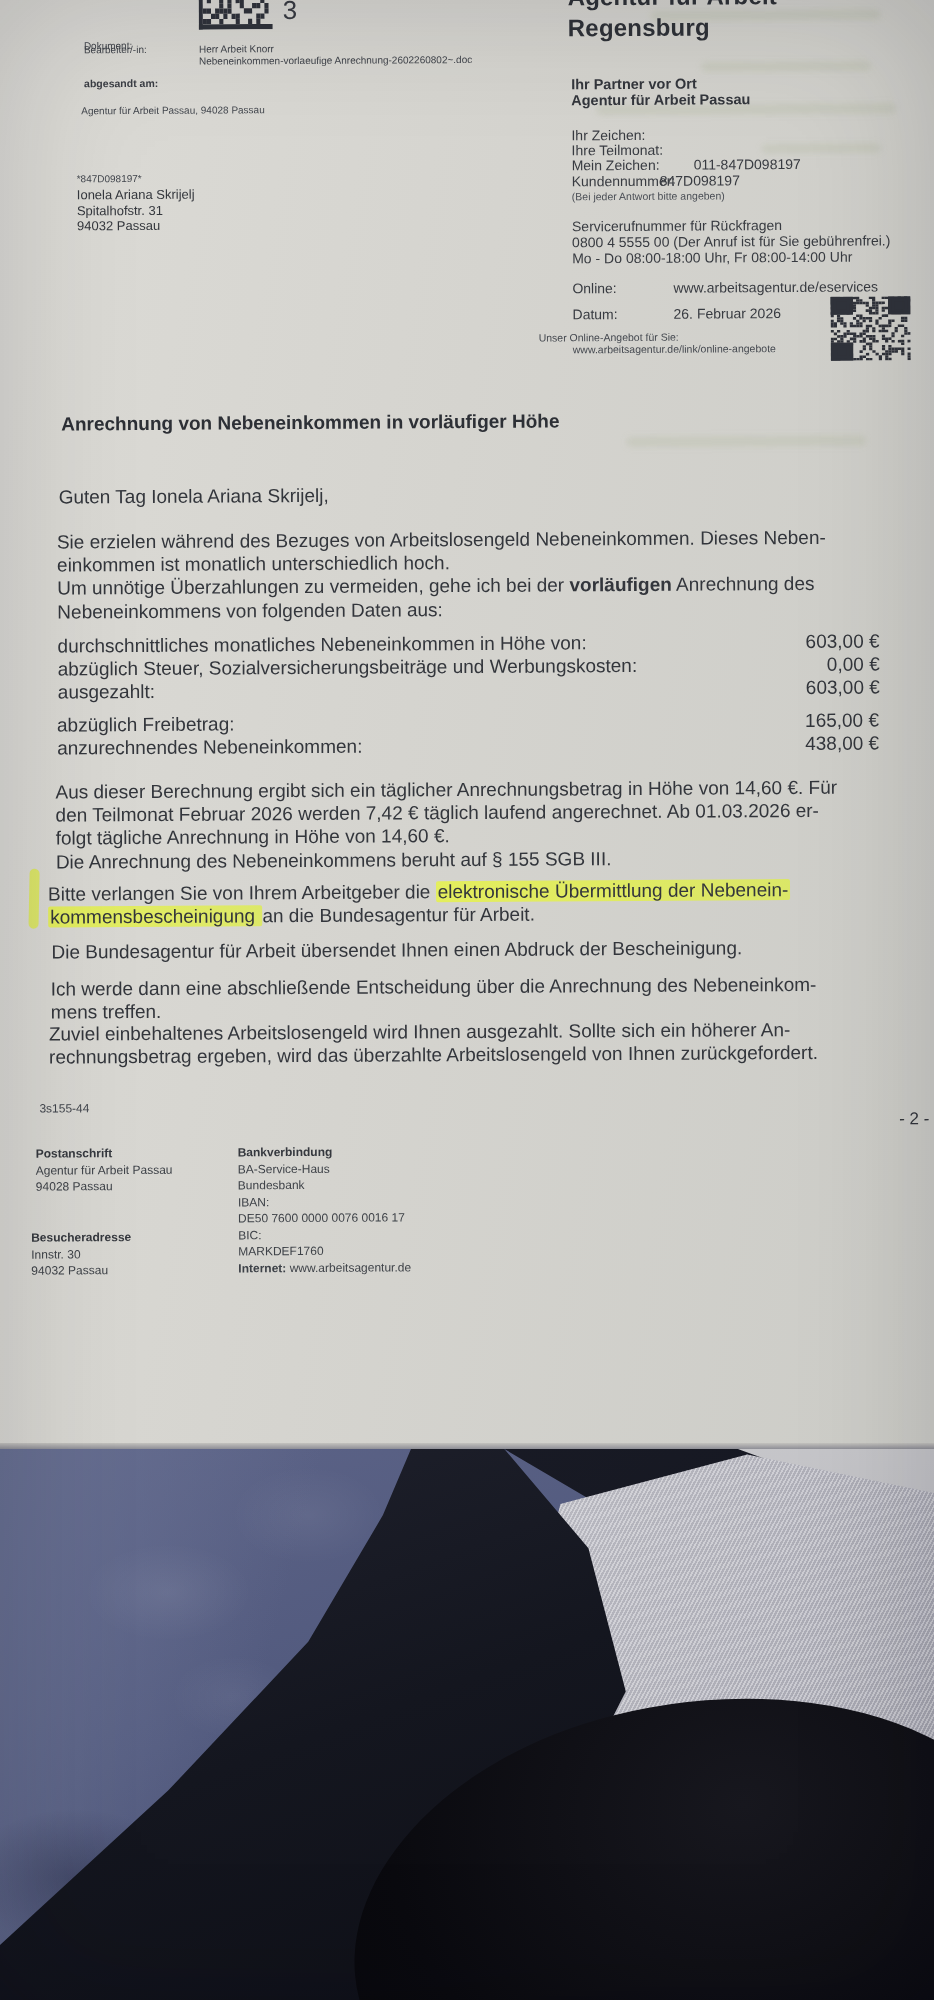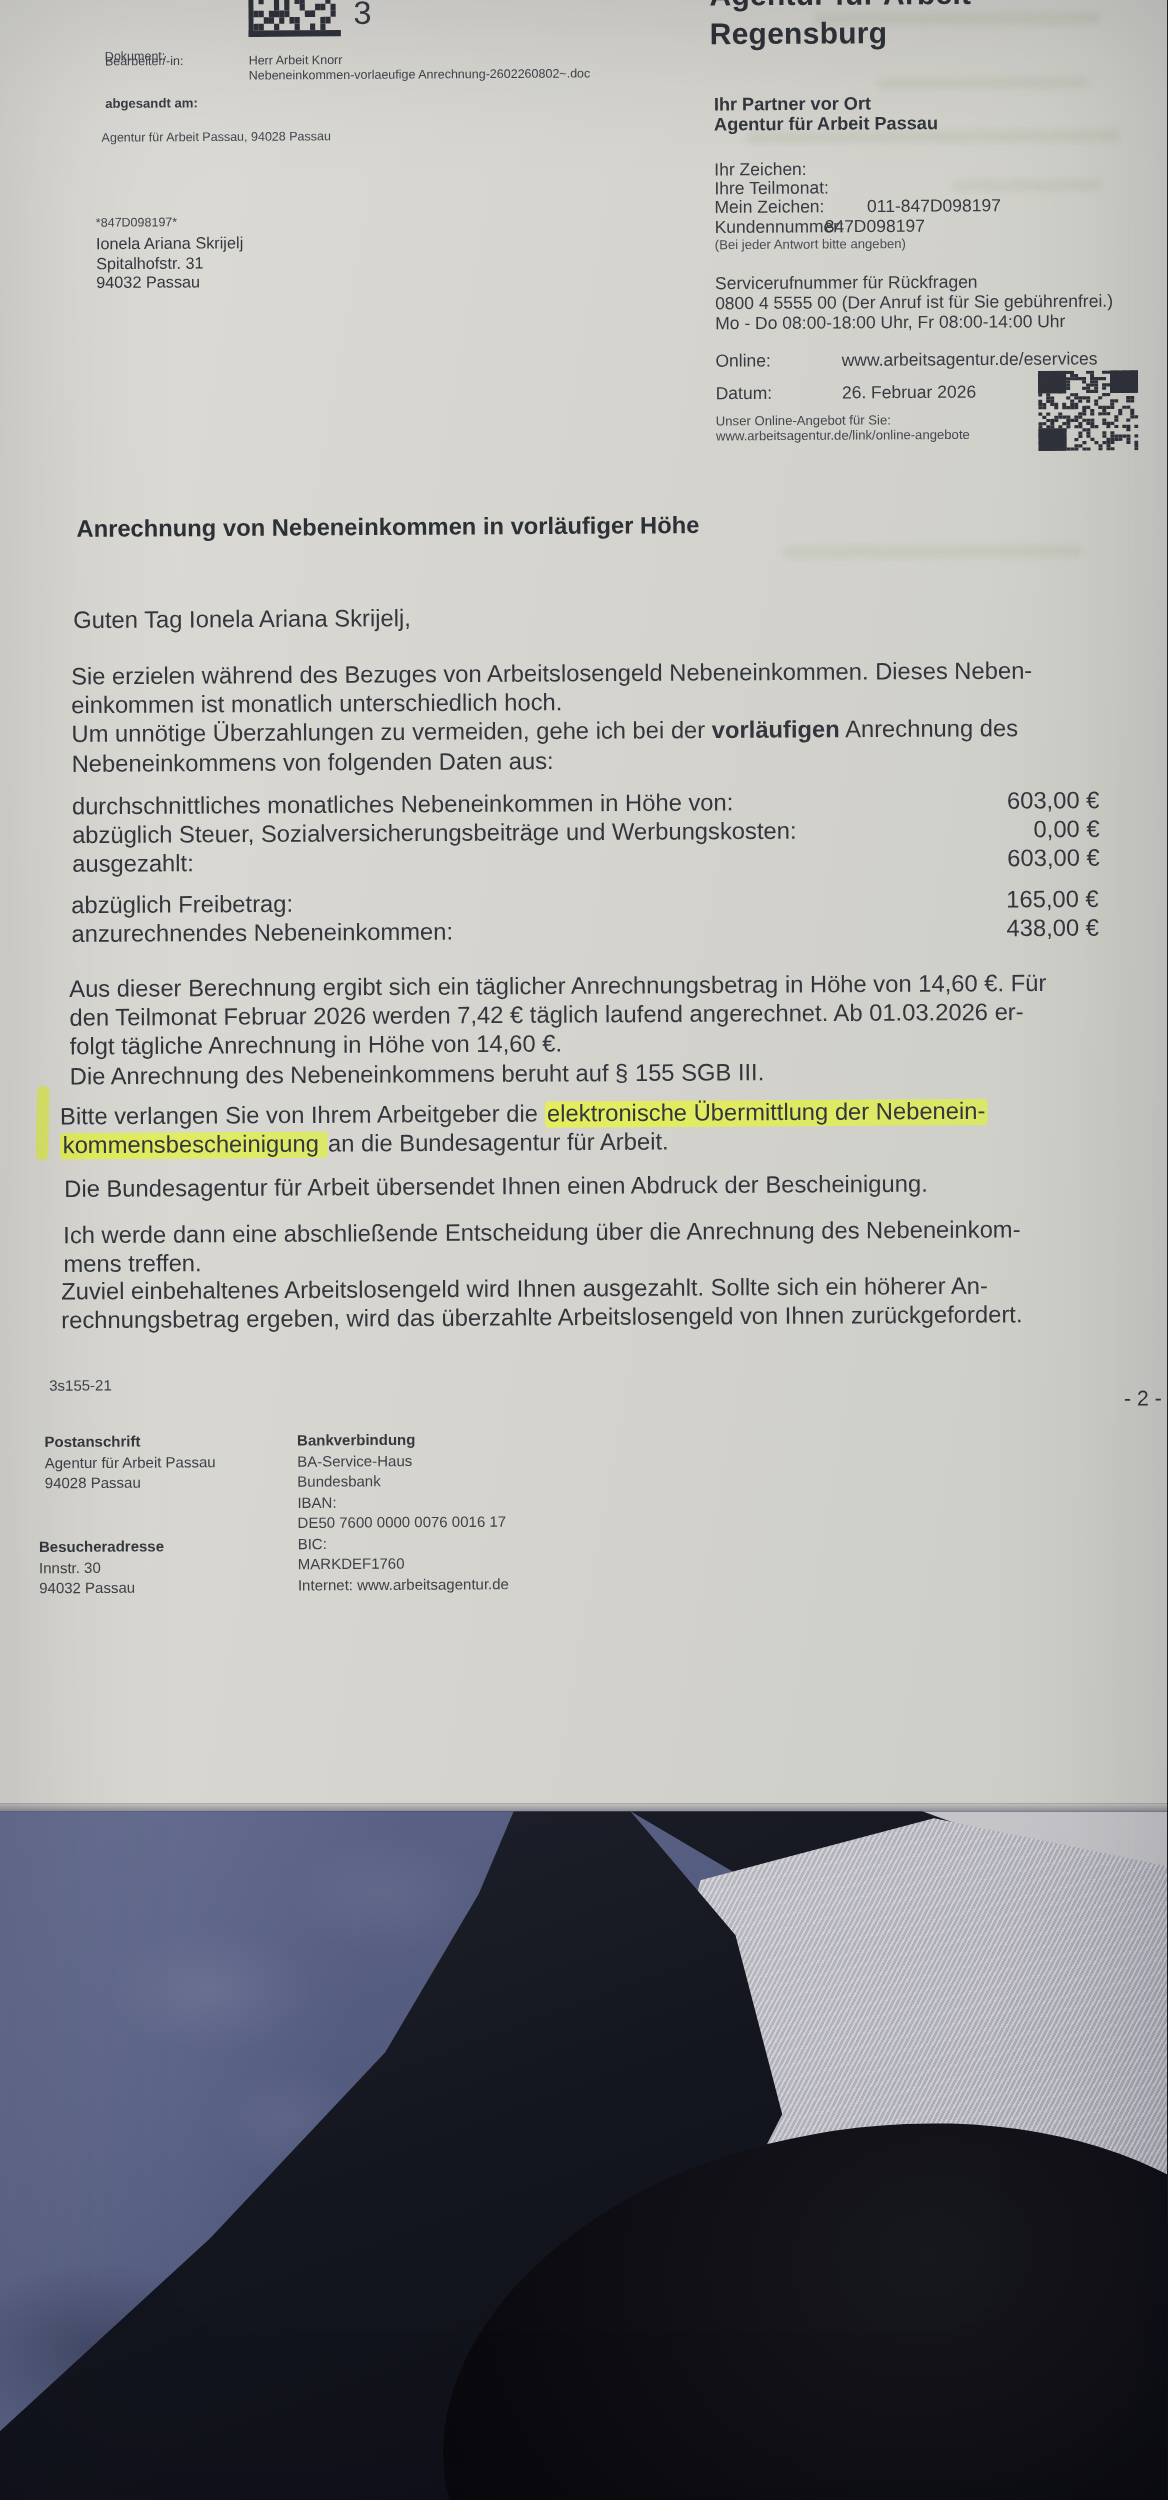--- a/index.html
+++ b/index.html
@@ -27,21 +27,21 @@
   .pt{font-weight:700;font-size:14.5px;color:#33363c}
   .pt1{left:575px;top:77px}.pt2{left:575px;top:93px}
   .rrow{font-size:14px;color:#383b41}
   .rz1{left:575px;top:128px}.rz2{left:575px;top:143px}.rz3{left:575px;top:158px}.rz4{left:575px;top:174px}
   .lw1{display:inline-block;width:122px}.lw2{display:inline-block;width:88px}
   .rznote{left:575px;top:191px;font-size:10.5px;color:#4a4e55}
   .sv1{left:575px;top:219px}.sv2{left:575px;top:235px}.sv3{left:575px;top:251px}
   .onl{left:575px;top:281px}.onlv{left:676px;top:281px;font-weight:400}
   .dat{left:575px;top:307px}.datv{left:676px;top:307px}
   .off{font-size:10.5px;color:#44484f}
-  .off1{left:575px;top:332px}.off2{left:575px;top:344px}
+  .off1{left:541px;top:332px}.off2{left:575px;top:344px}
   .qr{left:833px;top:299px;width:80px;height:64px}
   
   .subj{left:63px;top:411px;font-size:19px;font-weight:700;color:#2d3036}
   .greet{left:60px;top:483px;font-size:19px}
   .bodyp{font-size:19px;line-height:23.2px;color:#33363c;white-space:nowrap;}
   .p1{left:58px;top:528px}
   .tg1{left:58px;top:632px;width:822px}.tg2{left:57px;top:711px;width:822px}
   .trow{position:relative;height:23.2px}
   .tval{position:absolute;right:0;top:0}
   .p2{left:55px;top:778px}
@@ -52,21 +52,21 @@
   .p5{left:49px;top:975px}
   .p6{left:47px;top:1020px}
   .fcode{left:37px;top:1099px;font-size:12px;color:#41454c}
   .pnum{left:855px;top:1112px;width:72px;font-size:17px;text-align:right;color:#33363c}
   
   .fblk{font-size:12px;line-height:16.5px;color:#3e4248}
   .fblk .ft{font-weight:700;color:#35383e}
   .fpost{left:33px;top:1143px}
   .fvis{left:28px;top:1227px}
   .fbank{left:235px;top:1143px}
-  .fbold{font-weight:400}
+  .fbold{font-weight:700}
   
   .pedge{left:0;top:1443px;width:934px;height:6px;background:linear-gradient(#c3c2be,#8e8e96);}
   .photo{left:0;top:1449px;width:934px;height:551px;overflow:hidden;
      background:
        radial-gradient(120px 70px at 18% 26%, rgba(255,255,255,.07), transparent 70%),
        radial-gradient(150px 90px at 42% 58%, rgba(5,8,30,.20), transparent 70%),
        radial-gradient(160px 100px at 8% 78%, rgba(4,6,25,.25), transparent 70%),
        radial-gradient(110px 70px at 33% 12%, rgba(255,255,255,.06), transparent 70%),
        radial-gradient(90px 60px at 25% 45%, rgba(255,255,255,.05), transparent 70%),
        linear-gradient(105deg,#687092 0%,#59618600 30%),
@@ -516,21 +516,21 @@
 
       <div class="abs bodyp p5">
         <div>Ich werde dann eine abschließende Entscheidung über die Anrechnung des Nebeneinkom-</div>
         <div>mens treffen.</div>
       </div>
       <div class="abs bodyp p6">
         <div>Zuviel einbehaltenes Arbeitslosengeld wird Ihnen ausgezahlt. Sollte sich ein höherer An-</div>
         <div>rechnungsbetrag ergeben, wird das überzahlte Arbeitslosengeld von Ihnen zurückgefordert.</div>
       </div>
 
-      <div class="abs fcode">3s155-21</div>
+      <div class="abs fcode">3s155-44</div>
       <div class="abs pnum">- 2 -</div>
 
       <div class="abs fblk fpost">
         <div class="ft">Postanschrift</div>
         <div>Agentur für Arbeit Passau</div>
         <div>94028 Passau</div>
       </div>
       <div class="abs fblk fvis">
         <div class="ft">Besucheradresse</div>
         <div>Innstr. 30</div>

